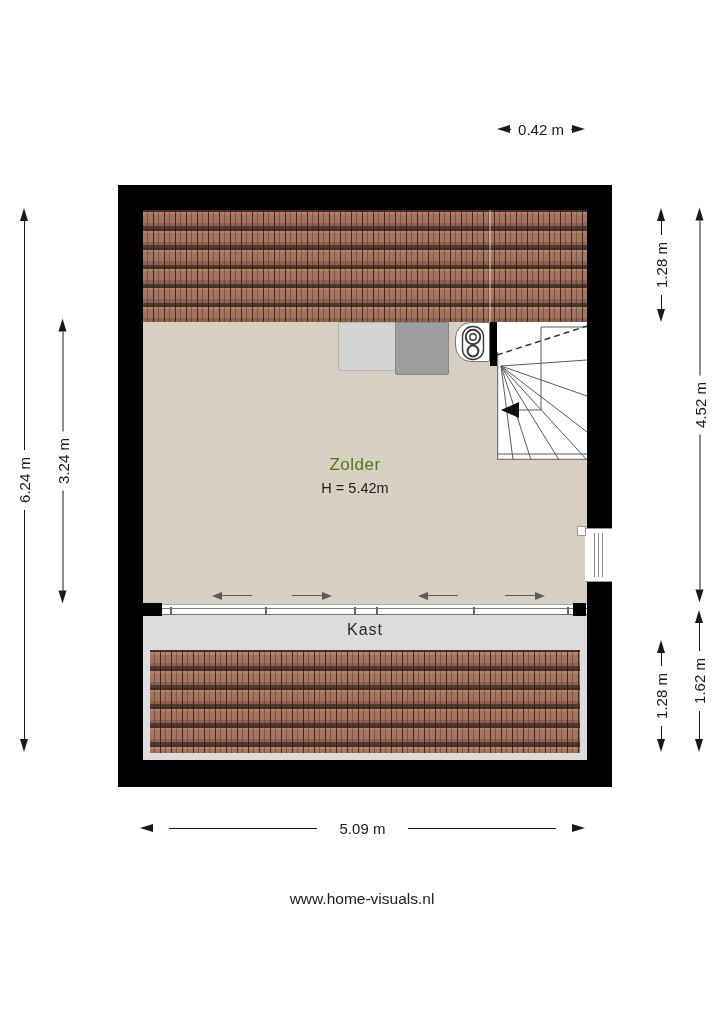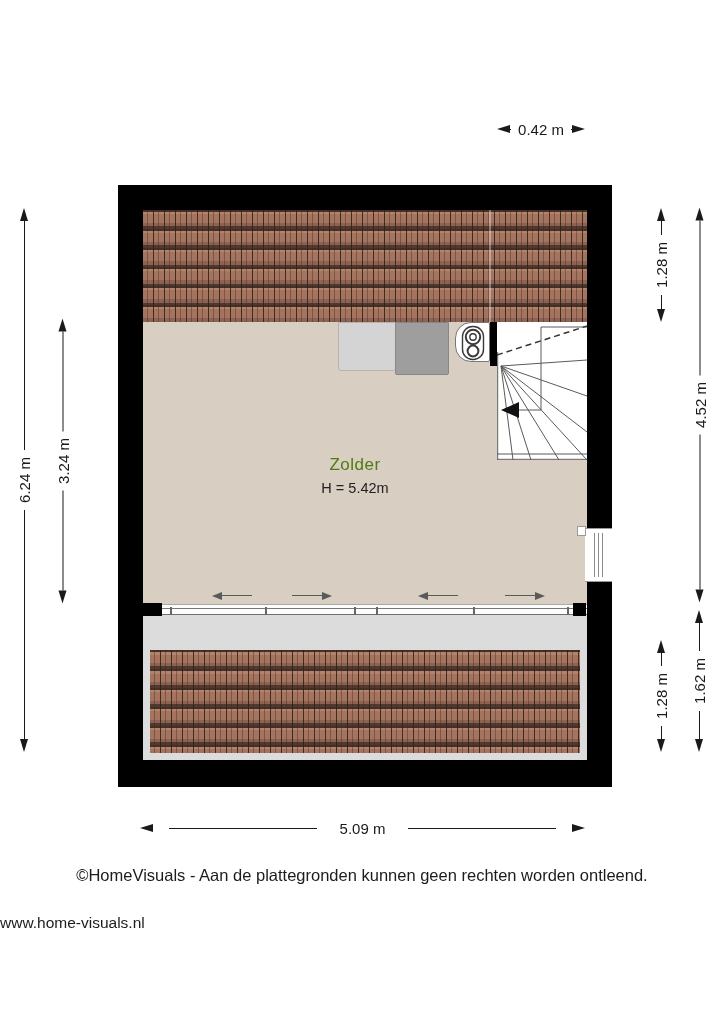--- a/index.html
+++ b/index.html
@@ -55,21 +55,21 @@
   
   .dim{position:absolute;display:flex;align-items:center;height:26px;}
   .dim .seg{flex:1;height:1px;background:#1a1a1a;min-width:0;}
   .dim .ah{width:0;height:0;flex:none;}
   .dim .ah.left{border-top:4.5px solid transparent;border-bottom:4.5px solid transparent;border-right:13px solid #1a1a1a;}
   .dim .ah.right{border-top:4.5px solid transparent;border-bottom:4.5px solid transparent;border-left:13px solid #1a1a1a;}
   .dim .dim-label{padding:0 7px;font-size:15px;white-space:nowrap;color:#1a1a1a;}
   .dim.vert{transform:rotate(-90deg);}
   
   .footer-line1{position:absolute;left:0;top:866px;width:100%;text-align:center;font-size:16.5px;color:#1c1c1c;}
-  .footer-line2{position:absolute;left:0;top:890px;width:100%;text-align:left;font-size:15.5px;color:#1c1c1c;margin-top:24px;}
+  .footer-line2{position:absolute;left:0;top:890px;width:100%;text-align:center;font-size:15.5px;color:#1c1c1c;}
 </style>
 </head>
 <body>
 
 <div class="page">
 
   <div class="plan"></div>
 
   <div class="interior">
     <div class="roof roof-top"></div>
@@ -143,20 +143,21 @@
 
   <div class="window">
     <i style="left:9px;"></i>
       <i style="left:13px;"></i>
       <i style="left:17px;"></i>
   </div>
   <div class="window-notch"></div>
 
   <div class="room-label">Zolder</div>
   <div class="room-height">H = 5.42m</div>
+  <div class="closet-label">Kast</div>
 
   <div class="dim" style="left:497px;top:116px;width:88px;">
     <span class="ah left"></span>
       <span class="seg"></span>
     <span class="dim-label">0.42 m</span>
     <span class="seg"></span>
       <span class="ah right"></span>
   </div>
 
   <div class="dim" style="left:140px;top:815px;width:445px;gap:16px;">
@@ -204,16 +205,15 @@
       <span class="ah right"></span>
   </div>
   <div class="dim vert" style="left:628px;top:668px;width:142px;">
     <span class="ah left"></span>
       <span class="seg"></span>
     <span class="dim-label">1.62 m</span>
     <span class="seg"></span>
       <span class="ah right"></span>
   </div>
 
-  <div class="footer-line1">©HomeVisuals - Aan de plattegronden kunnen geen rechten worden ontleend.</div>
   <div class="footer-line2">www.home-visuals.nl</div>
 
 </div>
 
 </body></html>

